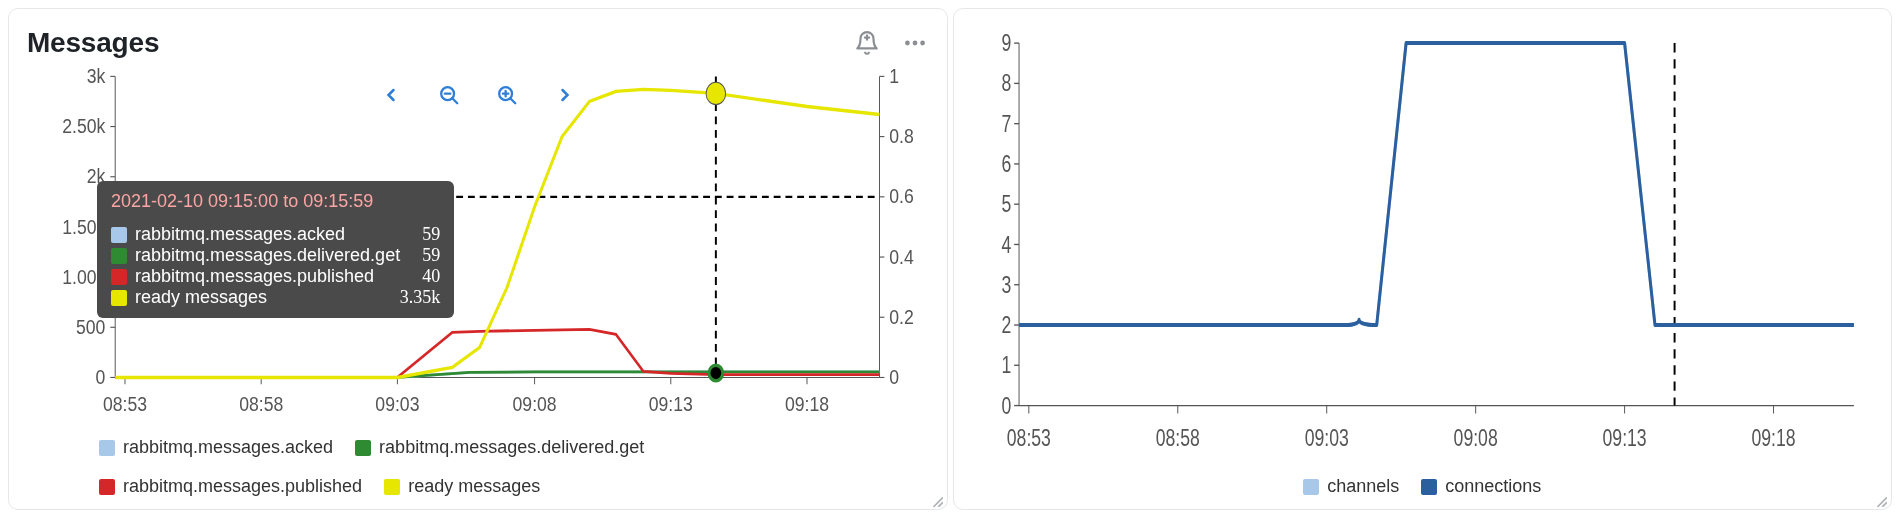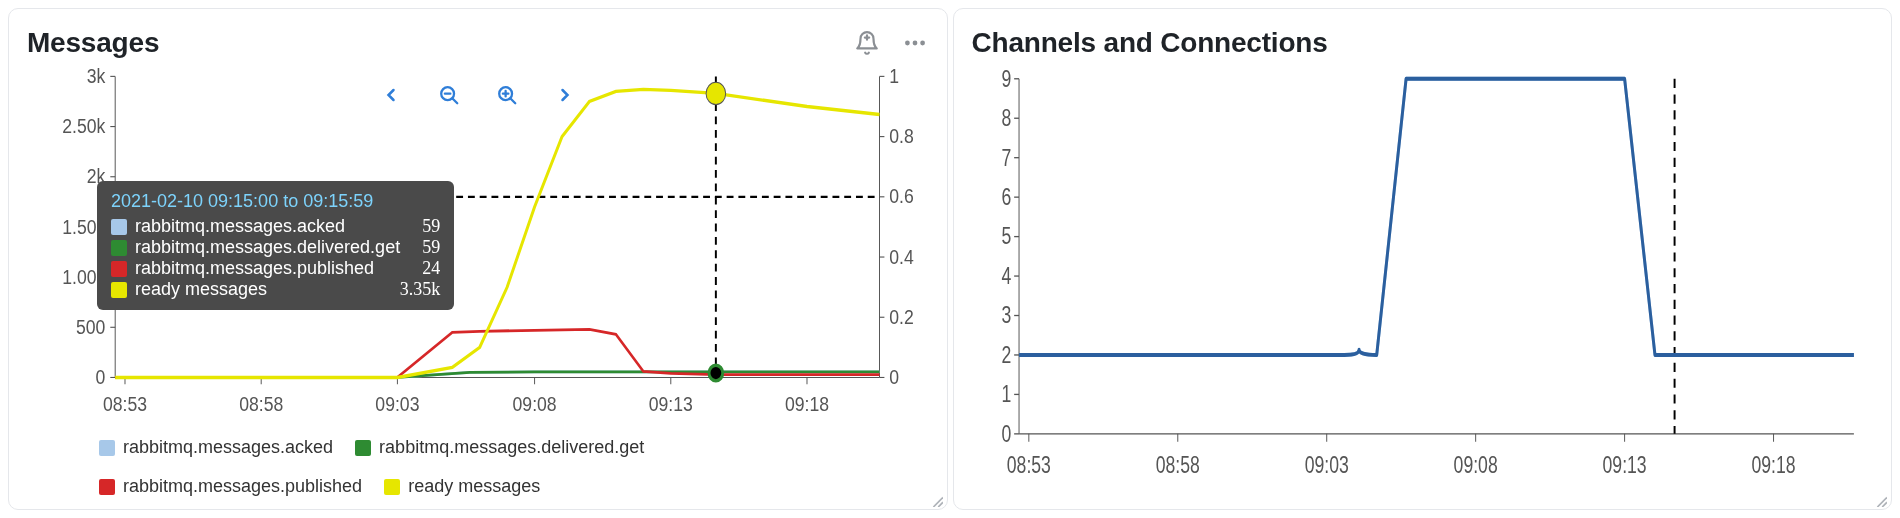--- a/index.html
+++ b/index.html
@@ -41,21 +41,21 @@
   .swatch{width:16px;height:16px;border-radius:2px;display:inline-block;}
   .zoom-strip{
     position:absolute;top:18px;left:50%;transform:translateX(-50%);
     display:flex;gap:30px;color:var(--link);z-index:5;
   }
   .zoom-strip .icon-btn{color:var(--link);}
   .tooltip{
     position:absolute;z-index:6;background:var(--tooltip-bg);color:#fff;
     border-radius:6px;padding:10px 14px;font-size:18px;min-width:320px;
   }
-  .tooltip .tt-title{color:#7dd3fc;margin-bottom:4px;}
+  .tooltip .tt-title{color:#fca5a5;margin-bottom:12px;}
   .tooltip .tt-row{display:flex;align-items:center;gap:8px;justify-content:space-between;}
   .tooltip .tt-label{display:flex;align-items:center;gap:8px;}
   .tooltip .tt-val{margin-left:14px;font-family:Liberation Serif, serif;}
   .tooltip .swatch{width:16px;height:16px;}
   .resize-handle{
     position:absolute;right:4px;bottom:2px;width:12px;height:12px;color:#aeb2b8;
   }
   svg{display:block;}
 </style>
 </head>
@@ -196,21 +196,21 @@
               <span class="swatch" style="background:#2e8b32"></span>
               <span>rabbitmq.messages.delivered.get</span>
             </span>
           <span class="tt-val">59</span>
         </div>
         <div class="tt-row">
           <span class="tt-label">
               <span class="swatch" style="background:#d62728"></span>
               <span>rabbitmq.messages.published</span>
             </span>
-          <span class="tt-val">24</span>
+          <span class="tt-val">40</span>
         </div>
         <div class="tt-row">
           <span class="tt-label">
               <span class="swatch" style="background:#e6e600"></span>
               <span>ready messages</span>
             </span>
           <span class="tt-val">3.35k</span>
         </div>
       </div>
     </div>
@@ -236,23 +236,20 @@
 
     <span class="resize-handle">
       <svg viewBox="0 0 10 10" width="12" height="12" stroke="currentColor" stroke-width="1.4">
           <line x1="2" y1="10" x2="10" y2="2"></line>
           <line x1="6" y1="10" x2="10" y2="6"></line>
         </svg>
     </span>
   </div>
 
   <div class="card">
-    <div class="card-head">
-      <div class="title">Channels and Connections</div>
-    </div>
 
     <div class="chart-area">
       <svg viewBox="0 0 920 330" width="100%" height="100%" preserveAspectRatio="none">
 
         <g font-family="inherit" font-size="18" fill="var(--axis)">
           <text x="40" y="18" text-anchor="end">9</text>
           <text x="40" y="48" text-anchor="end">8</text>
           <text x="40" y="78" text-anchor="end">7</text>
           <text x="40" y="108" text-anchor="end">6</text>
           <text x="40" y="138" text-anchor="end">5</text>
@@ -290,20 +287,30 @@
         </g>
 
         <line x1="717" y1="12" x2="717" y2="282" stroke="#000" stroke-width="2" stroke-dasharray="7 5"></line>
 
         <path d="M48,222 L362,222 L380,222 Q395,222 395,218 Q395,222 413,222 L443,12 L666,12 L697,222 L900,222" fill="none" stroke="var(--lightblue)" stroke-width="3" stroke-linejoin="round"></path>
 
         <path d="M48,222 L362,222 L380,222 Q395,222 395,218 Q395,222 413,222 L443,12 L666,12 L697,222 L900,222" fill="none" stroke="var(--navy)" stroke-width="3" stroke-linejoin="round"></path>
       </svg>
     </div>
 
+    <div class="legend center">
+      <span class="leg-item">
+          <span class="swatch" style="background:#a7c8e9"></span>
+          <span>channels</span>
+        </span>
+      <span class="leg-item">
+          <span class="swatch" style="background:#2b5f9e"></span>
+          <span>connections</span>
+        </span>
+    </div>
 
     <span class="resize-handle">
       <svg viewBox="0 0 10 10" width="12" height="12" stroke="currentColor" stroke-width="1.4">
           <line x1="2" y1="10" x2="10" y2="2"></line>
           <line x1="6" y1="10" x2="10" y2="6"></line>
         </svg>
     </span>
   </div>
 
 </div>

